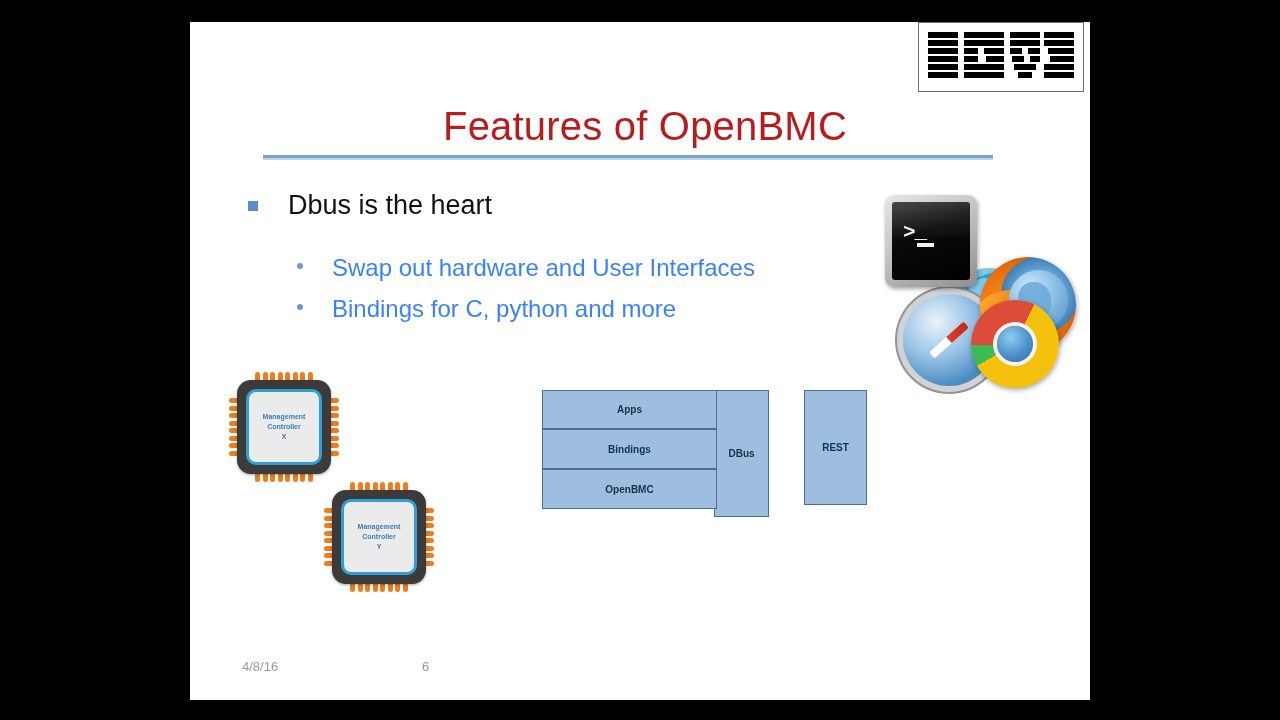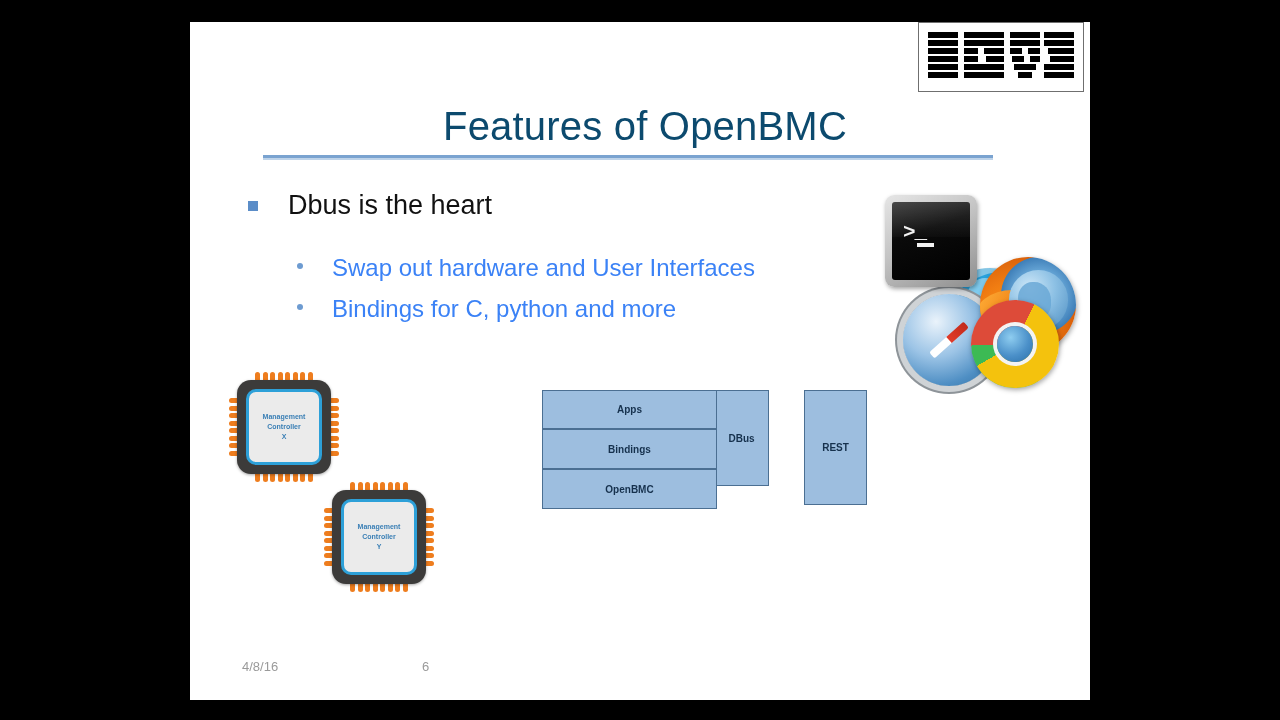--- a/index.html
+++ b/index.html
@@ -52,21 +52,21 @@
 
   
   #title {
     position: absolute;
     left: 60px;
     top: 82px;
     width: 790px;
     text-align: center;
     font-size: 40px;
     font-weight: 400;
-    color: #0c4a6e;
+    color: #b91c1c;
     letter-spacing: 0.2px;
     line-height: 1.1;
     white-space: nowrap;
   }
   #title-rule {
     position: absolute;
     left: 73px;
     top: 133px;
     width: 730px;
     height: 3px;
@@ -331,21 +331,21 @@
     align-items: center;
     justify-content: center;
     color: #16314d;
     font-size: 10px;
     font-weight: bold;
   }
   #stack { left: 0px; top: 0px; width: 175px; height: 115px; }
   #blk-apps    { left: 0px;  top: 0px;  width: 175px; height: 39px; }
   #blk-sensors { left: 0px;  top: 37px; width: 175px; height: 40px; }
   #blk-kernel  { left: 0px;  top: 75px; width: 175px; height: 40px; }
-  #blk-dbus    { left: 172px; top: 0px; width: 55px; height: 96px; }
+  #blk-dbus    { left: 172px; top: 0px; width: 55px; height: 127px; }
   #blk-rest    { left: 262px; top: 0px; width: 63px; height: 115px; }
 
   
   #footer-date {
     position: absolute;
     left: 52px;
     top: 637px;
     font-size: 13px;
     color: #9a9a9a;
   }

